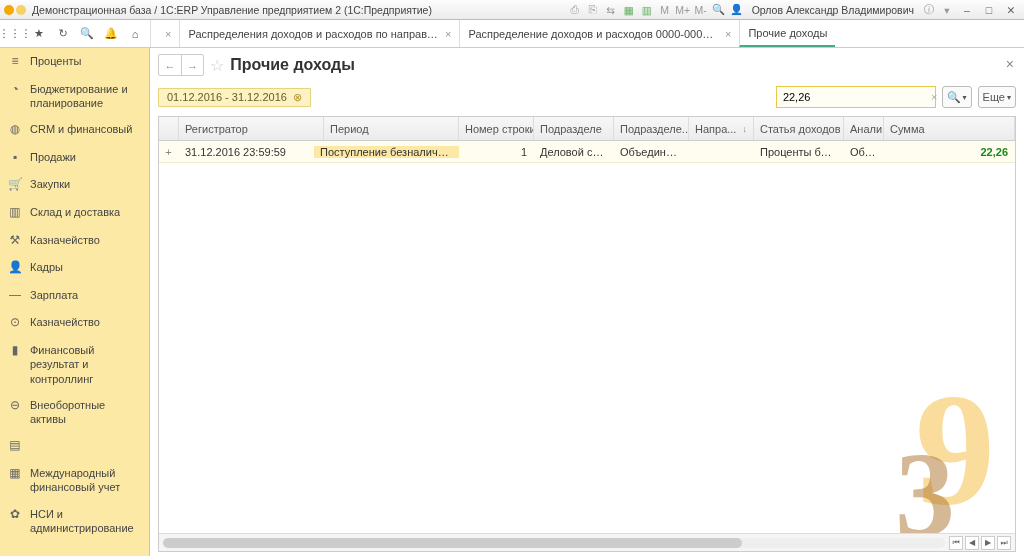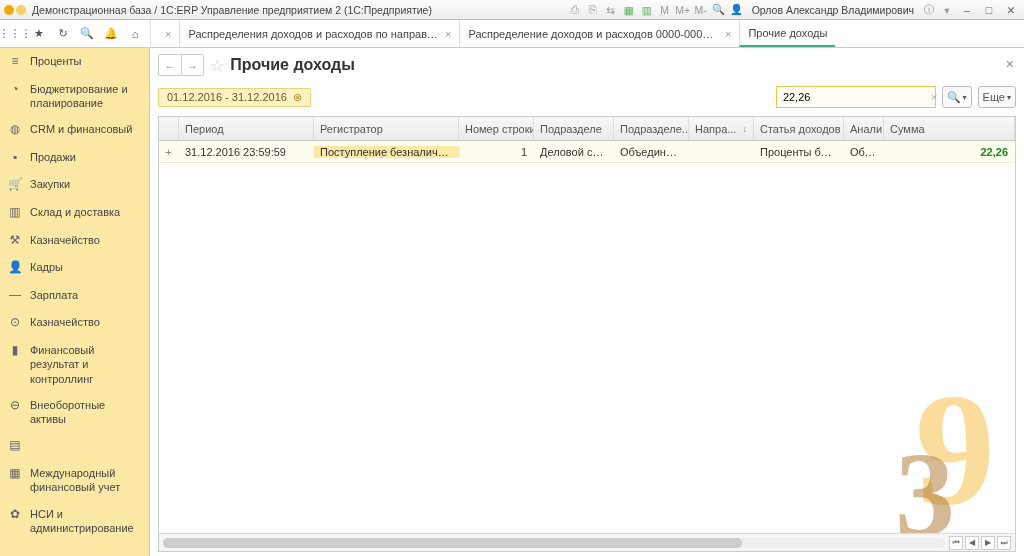--- a/index.html
+++ b/index.html
@@ -231,25 +231,25 @@
       </div>
       <div class="iconbtn">
         <span>Еще</span>
           <span style="font-size:8px">▾</span>
       </div>
     </div>
 
     <div class="grid-wrap">
       <div class="grid-head">
         <div class="gh c0"></div>
+        <div class="gh c2">
+            <span>Регистратор</span>
+          </div>
         <div class="gh c1">
             <span>Период</span>
-          </div>
-        <div class="gh c2">
-            <span>Регистратор</span>
           </div>
         <div class="gh c3">
             <span>Номер строки</span>
           </div>
         <div class="gh c4">
             <span>Подразделе</span>
           </div>
         <div class="gh c5">
             <span>Подразделе...</span>
           </div>

